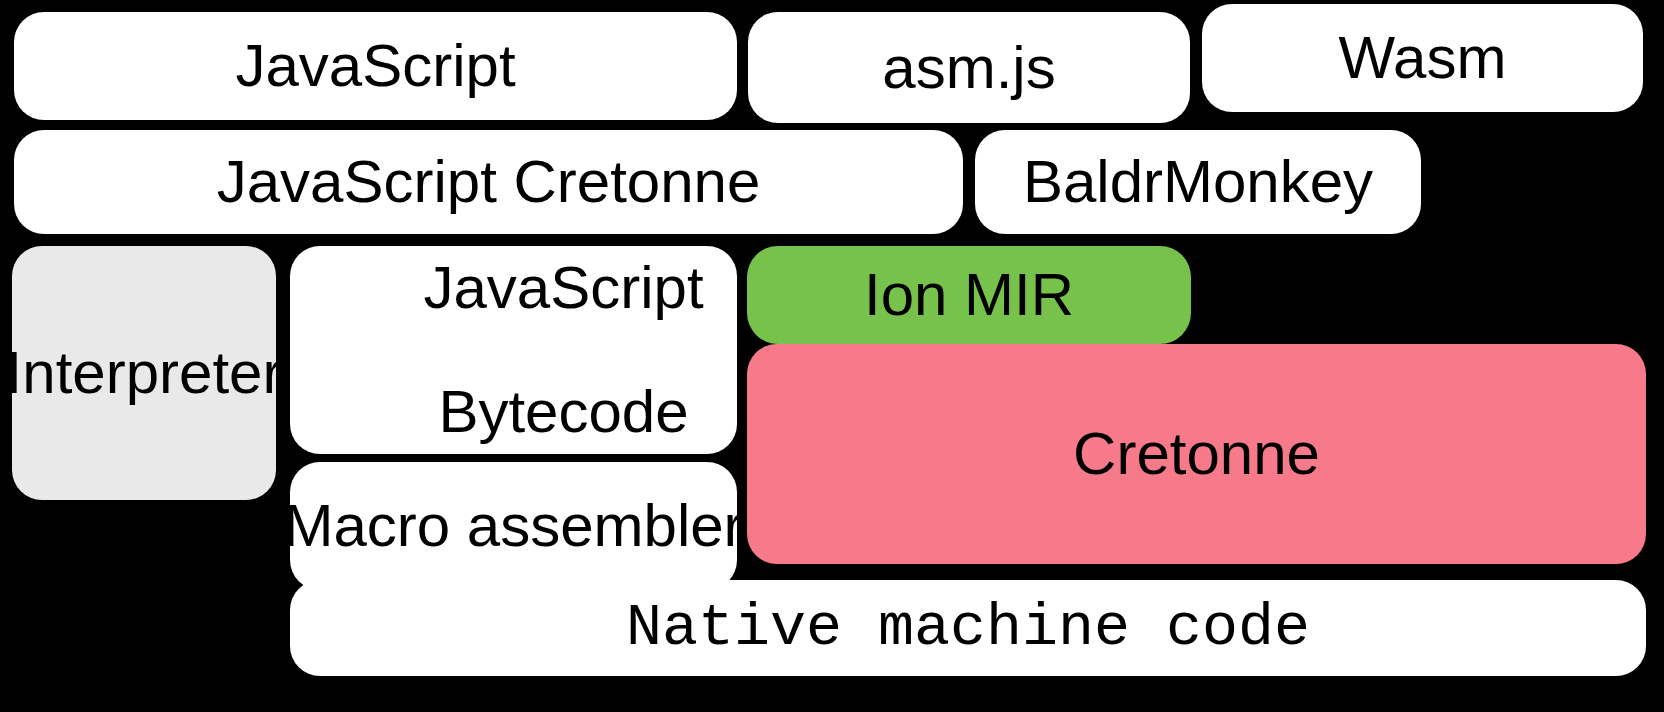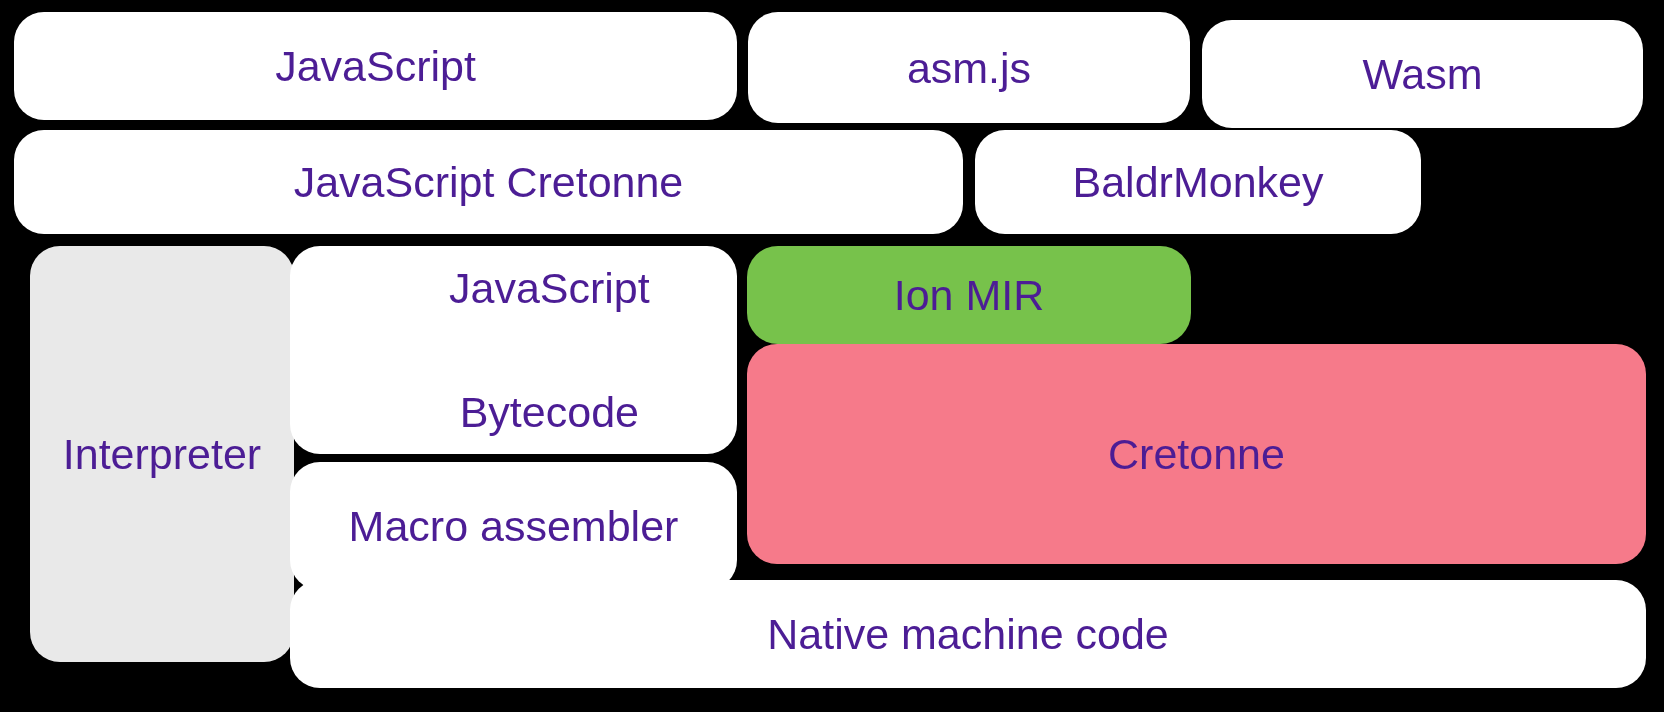--- a/index.html
+++ b/index.html
@@ -17,37 +17,37 @@
   .box {
     position: absolute;
     border-radius: 30px;
     display: flex;
     align-items: center;
     justify-content: center;
     text-align: center;
     box-sizing: border-box;
   }
   .box .label {
-    font-size: 43px;
+    font-size: 60px;
     line-height: 62px;
-    color: #4c1d95;
+    color: #000000;
     white-space: pre;
   }
   
   #box-javascript      { left: 14px;  top: 12px;  width: 723px;  height: 108px; }
   #box-asmjs           { left: 748px; top: 12px;  width: 442px;  height: 111px; }
-  #box-wasm            { left: 1202px;top: 20px;  width: 441px;  height: 108px; text-align: center; }
+  #box-wasm            { left: 1202px;top: 4px;  width: 441px;  height: 108px; text-align: center; }
   #box-bytecode        { left: 14px;  top: 130px; width: 949px;  height: 104px; }
   #box-baldrmonkey     { left: 975px; top: 130px; width: 446px;  height: 104px; }
-  #box-interpreter     { left: 30px;  top: 246px; width: 264px;  height: 416px; }
+  #box-interpreter     { left: 12px;  top: 246px; width: 264px;  height: 254px; }
   #box-baseline        { left: 290px; top: 246px; width: 447px;  height: 208px; }
   #box-ion-mir         { left: 747px; top: 246px; width: 444px;  height: 98px; border-radius: 31px;  }
   #box-cretonne        { left: 747px; top: 344px; width: 899px;  height: 220px; }
   #box-macro-assembler { left: 290px; top: 462px; width: 447px;  height: 128px; justify-content: center; }
-  #box-native-code     { left: 290px; top: 580px; width: 1356px; height: 108px; }
+  #box-native-code     { left: 290px; top: 580px; width: 1356px; height: 96px; font-family: Liberation Mono, monospace; }
 </style>
 </head>
 <body style="background-color: rgb(0, 0, 0);">
 
 <div class="stage" style="background-color: rgb(0, 0, 0);">
 
   <div class="box" id="box-javascript" style="background-color: rgb(255, 255, 255);">
     <span class="label">JavaScript</span>
   </div>
 

